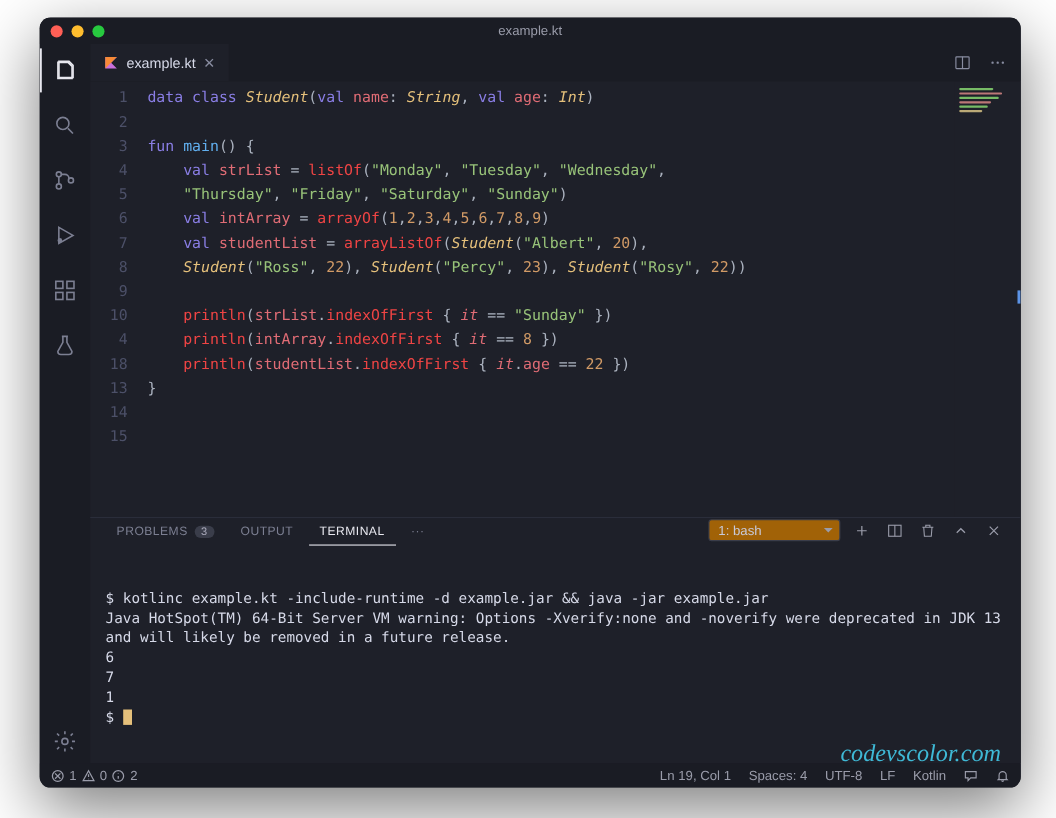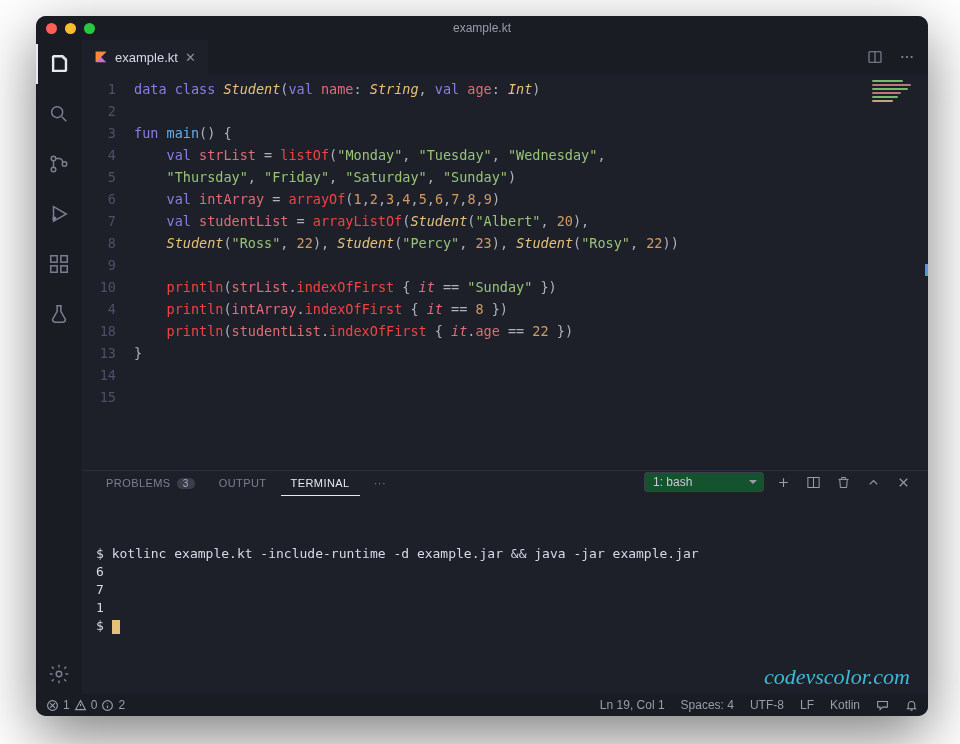--- a/index.html
+++ b/index.html
@@ -104,21 +104,21 @@
   }
   .panel-tabs {
     height: 34px; display: flex; align-items: flex-start; padding: 0 14px; gap: 4px;
     font-size: 11px; color: #7c7f92;
   }
   .ptab { padding: 6px 10px; letter-spacing: 0.04em; }
   .ptab .badge { display:inline-block;margin-left:6px;background:#3a3d4a;border-radius:8px;padding:0 6px;font-size:10px;color:#aab;}
   .ptab.active { color: #e8e8ef; border-bottom: 1px solid #e8e8ef; }
   .panel-actions { margin-left: auto; display: flex; align-items: center; gap: 8px; color:#9a9caa;}
   .panel-actions .dropdown{
-    border:1px solid #3a3d4a;background:#14532d;padding:2px 22px 2px 8px;font-size:12px;border-radius:3px;
+    border:1px solid #3a3d4a;background:#a16207;padding:2px 22px 2px 8px;font-size:12px;border-radius:3px;
     position:relative;color:#c8cadb;width:120px;
   }
   .panel-actions .dropdown::after{content:"";position:absolute;right:6px;top:7px;border:4px solid transparent;border-top-color:#9a9caa;}
   .panel-actions .pico{width:22px;height:22px;display:flex;align-items:center;justify-content:center;}
   .panel-actions svg{width:15px;height:15px;}
   .terminal {
     flex:1; font-family:"Menlo","Consolas",monospace; font-size:13px; line-height:18px;
     color:#d6d9e8; padding: 4px 14px; white-space:pre-wrap; position:relative;
   }
   .cursor{display:inline-block;width:8px;height:14px;background:#e5c07b;vertical-align:middle;}
@@ -288,21 +288,21 @@
                 </svg>
               </div>
             <div class="pico">
                 <svg viewBox="0 0 24 24" stroke="currentColor" stroke-width="1.8" fill="none">
                   <path d="M6 6l12 12M18 6L6 18"></path>
                 </svg>
               </div>
           </div>
         </div>
         <div class="terminal" id="terminal">
-          <div>$ kotlinc example.kt -include-runtime -d example.jar &amp;&amp; java -jar example.jar</div><div>6</div><div>7</div><div>1</div><div>$ <span class="cursor"></span></div><div class="watermark">codevscolor.com</div>
+          <div>$ kotlinc example.kt -include-runtime -d example.jar &amp;&amp; java -jar example.jar</div><div>Java HotSpot(TM) 64-Bit Server VM warning: Options -Xverify:none and -noverify were deprecated in JDK 13 and will likely be removed in a future release.</div><div>6</div><div>7</div><div>1</div><div>$ <span class="cursor"></span></div><div class="watermark">codevscolor.com</div>
         </div>
       </div>
     </div>
   </div>
 
   <div class="statusbar">
     <div class="sitem">
       <svg viewBox="0 0 16 16" stroke="currentColor" fill="none" stroke-width="1.4">
           <circle cx="8" cy="8" r="6"></circle>
           <path d="M5 5l6 6M11 5l-6 6"></path>

